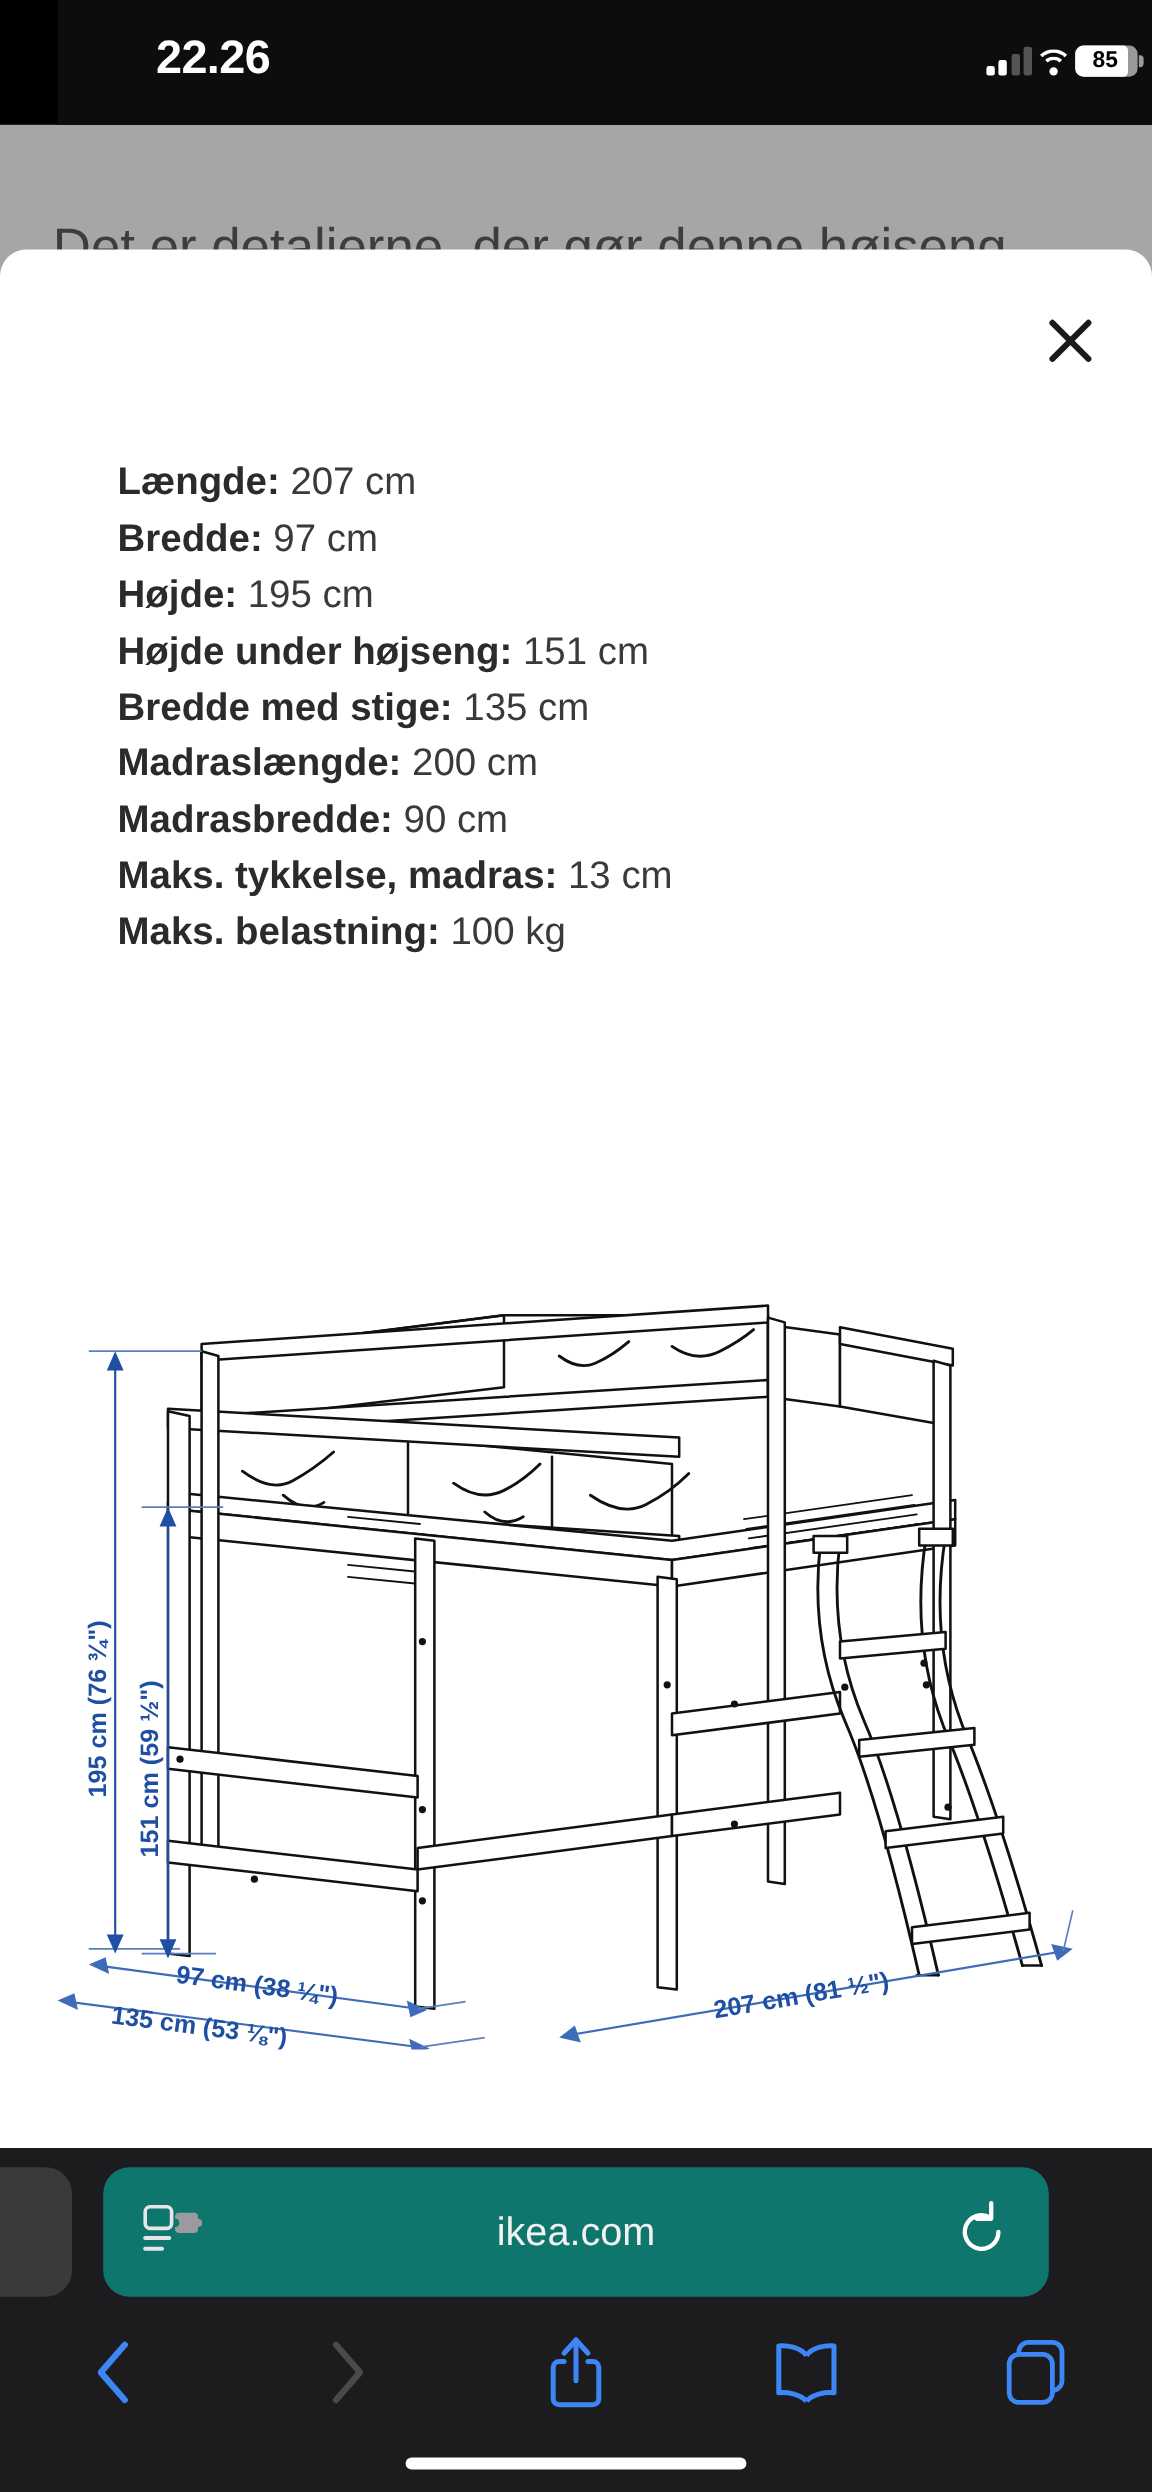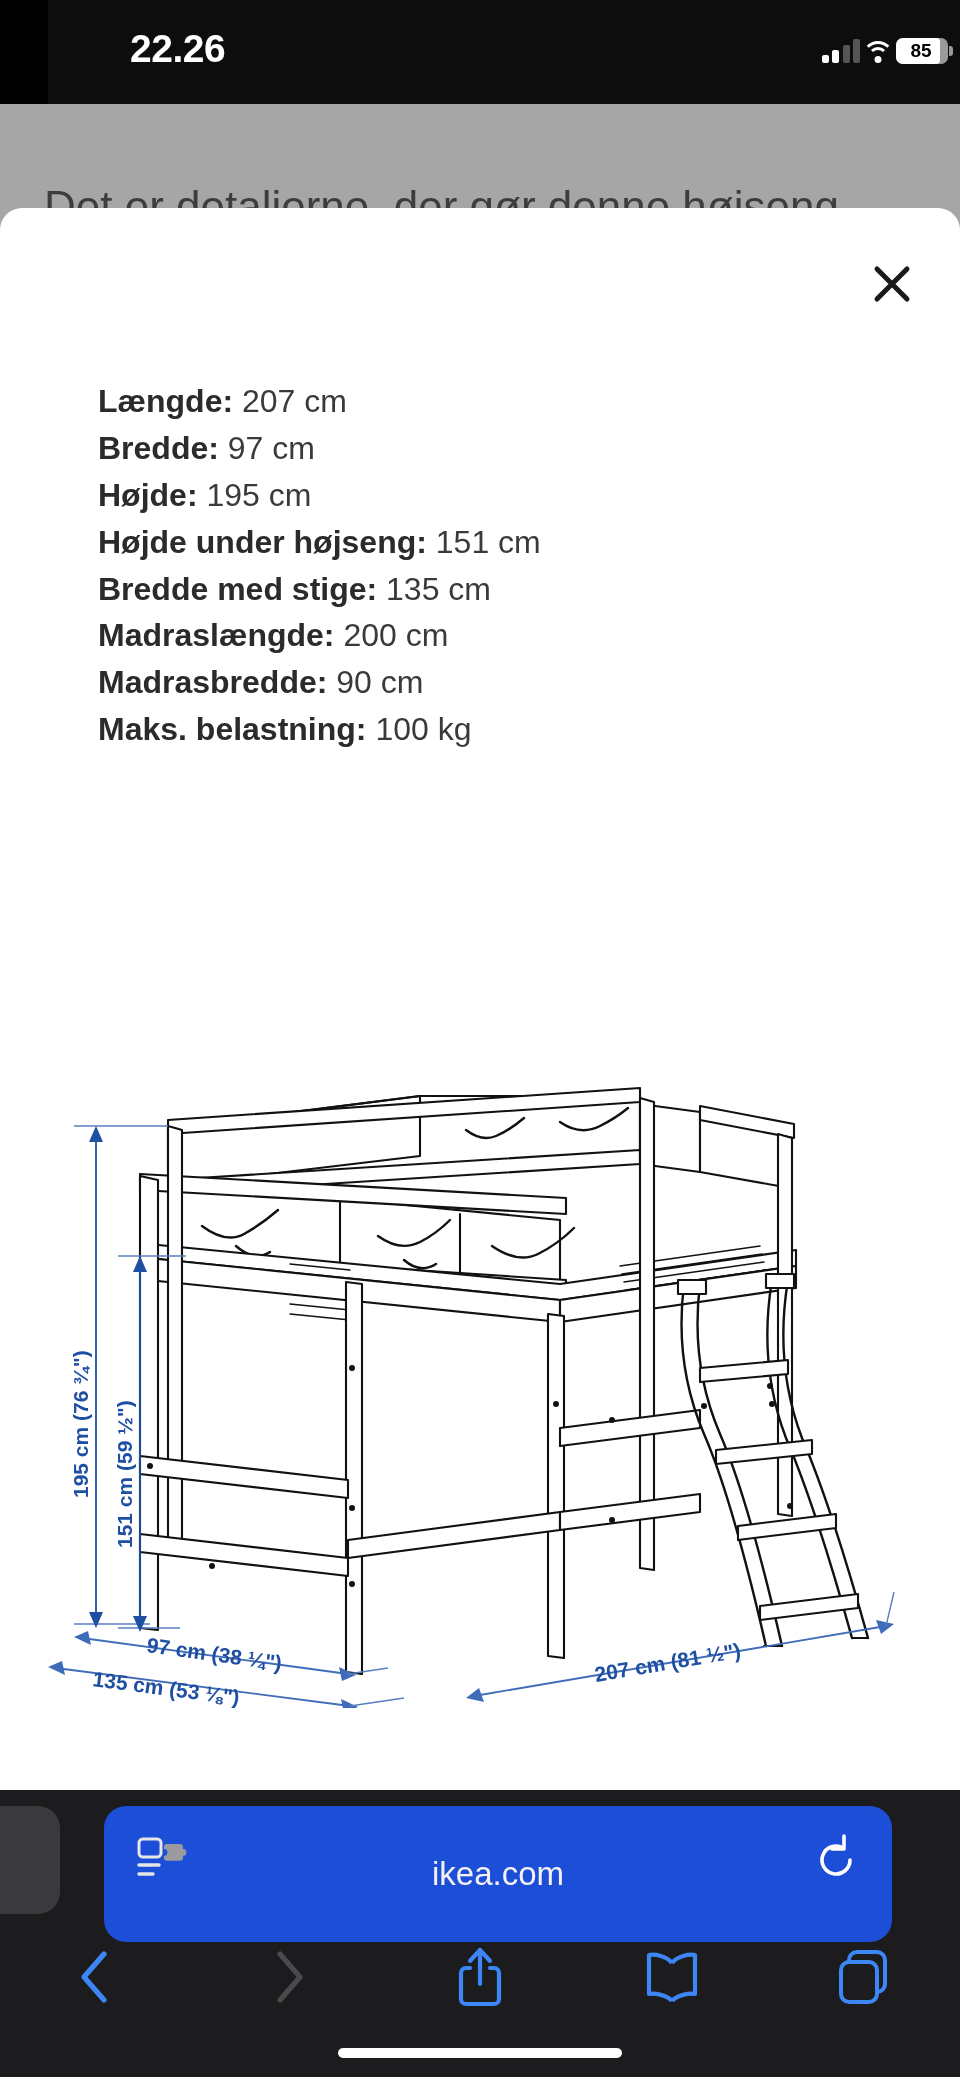--- a/index.html
+++ b/index.html
@@ -147,23 +147,23 @@
     width:960px; height:287px;
     background:#1c1c1e;
     z-index:60;
   }
   #tab-prev {
     position:absolute; left:-52px; top:16px;
     width:112px; height:108px;
     background:#3a3a3c; border-radius:22px;
   }
   #address-bar {
-    position:absolute; left:104px; top:16px;
-    width:788px; height:136px;
-    background:#1d4ed8; border-radius:22px;
+    position:absolute; left:86px; top:16px;
+    width:788px; height:108px;
+    background:#0f766e; border-radius:22px;
   }
   #reader-icon {
     position:absolute; left:33px; top:30px;
     width:54px; height:48px;
   }
   #url-text {
     position:absolute; left:0; right:0; top:0; bottom:0;
     display:flex; align-items:center; justify-content:center;
     color:#f2f2f2; font-size:33px;
   }
@@ -228,20 +228,24 @@
         <b>Bredde med stige:</b>
         <span>135 cm</span>
       </div>
       <div class="spec-row">
         <b>Madraslængde:</b>
         <span>200 cm</span>
       </div>
       <div class="spec-row">
         <b>Madrasbredde:</b>
         <span>90 cm</span>
+      </div>
+      <div class="spec-row">
+        <b>Maks. tykkelse, madras:</b>
+        <span>13 cm</span>
       </div>
       <div class="spec-row">
         <b>Maks. belastning:</b>
         <span>100 kg</span>
       </div>
     </div>
 
     <div id="drawing-wrap">
       <svg id="bed-drawing" viewBox="0 0 960 640" aria-hidden="true">
         <g fill="none" stroke="#111" stroke-width="2.1" stroke-linejoin="round" stroke-linecap="round">

